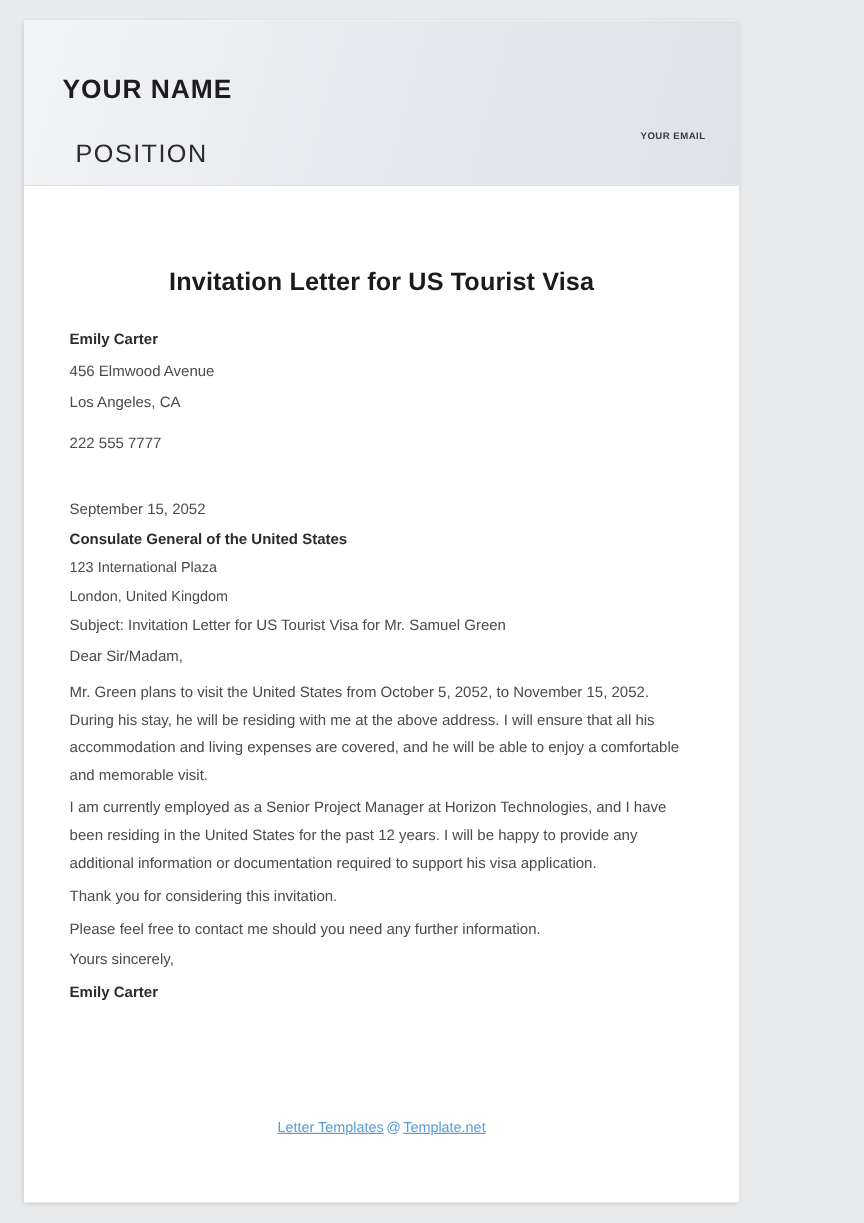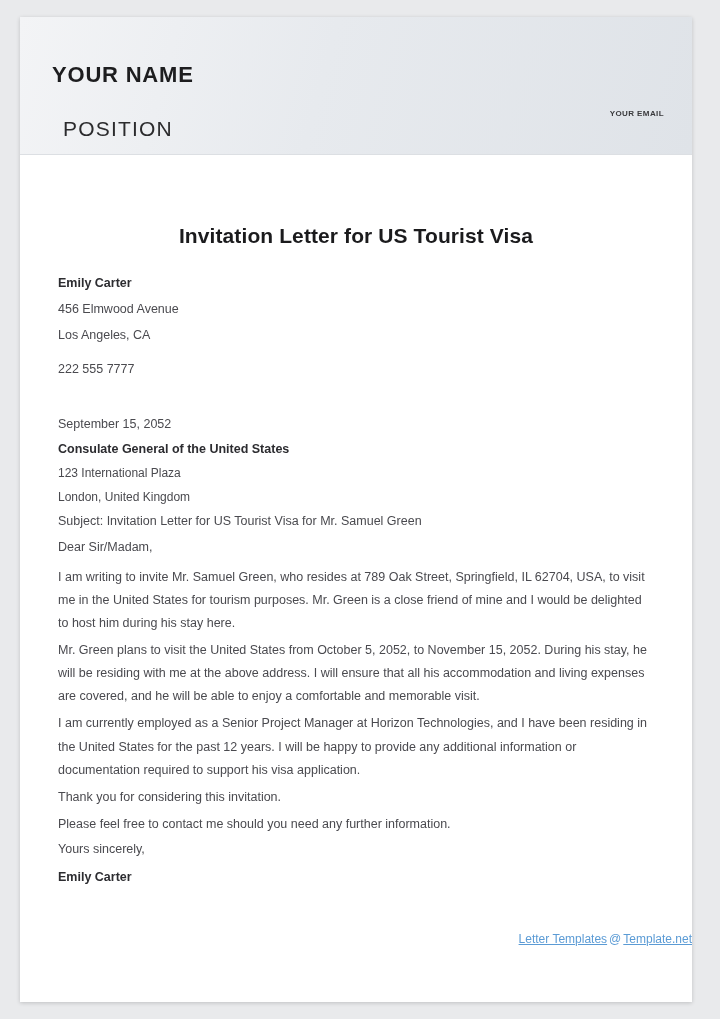--- a/index.html
+++ b/index.html
@@ -8,21 +8,21 @@
     background: #e9eaec;
   }
   body {
     width: 720px;
     height: 1019px;
     font-family: "Liberation Sans", sans-serif;
     -webkit-font-smoothing: antialiased;
   }
   .page {
     position: relative;
-    width: 672px;
+    width: 596px;
     height: 985px;
     margin: 17px 20px;
     background: #ffffff;
     box-shadow: 0 1px 4px rgba(0,0,0,0.18);
     overflow: hidden;
   }
   
   .letterhead {
     position: relative;
     height: 137px;
@@ -129,21 +129,21 @@
     font-size: 12.5px;
     font-weight: bold;
     color: #2c2c30;
   }
   
   .footer {
     position: absolute;
     left: 0;
     right: 0;
     bottom: 56px;
-    text-align: right;
+    text-align: center;
     font-size: 12px;
     color: #5b9bd5;
   }
   .footer a {
     color: #5b9bd5;
     text-decoration: underline;
   }
   .footer .sep {
     color: #5b9bd5;
     text-decoration: none;
@@ -176,21 +176,20 @@
 
     <div class="date-line">September 15, 2052</div>
 
     <div class="recipient-name">Consulate General of the United States</div>
     <div class="recipient-line">123 International Plaza</div>
     <div class="recipient-line">London, United Kingdom</div>
 
     <div class="subject-line">Subject: Invitation Letter for US Tourist Visa for Mr. Samuel Green</div>
     <div class="salutation">Dear Sir/Madam,</div>
 
-    <div class="para">I am writing to invite Mr. Samuel Green, who resides at 789 Oak Street, Springfield, IL 62704, USA, to visit me in the United States for tourism purposes. Mr. Green is a close friend of mine and I would be delighted to host him during his stay here.</div>
     <div class="para">Mr. Green plans to visit the United States from October 5, 2052, to November 15, 2052. During his stay, he will be residing with me at the above address. I will ensure that all his accommodation and living expenses are covered, and he will be able to enjoy a comfortable and memorable visit.</div>
     <div class="para">I am currently employed as a Senior Project Manager at Horizon Technologies, and I have been residing in the United States for the past 12 years. I will be happy to provide any additional information or documentation required to support his visa application.</div>
     <div class="para">Thank you for considering this invitation.</div>
     <div class="para">Please feel free to contact me should you need any further information.</div>
 
     <div class="closing">Yours sincerely,</div>
     <div class="sign-name">Emily Carter</div>
 
   </div>
 

